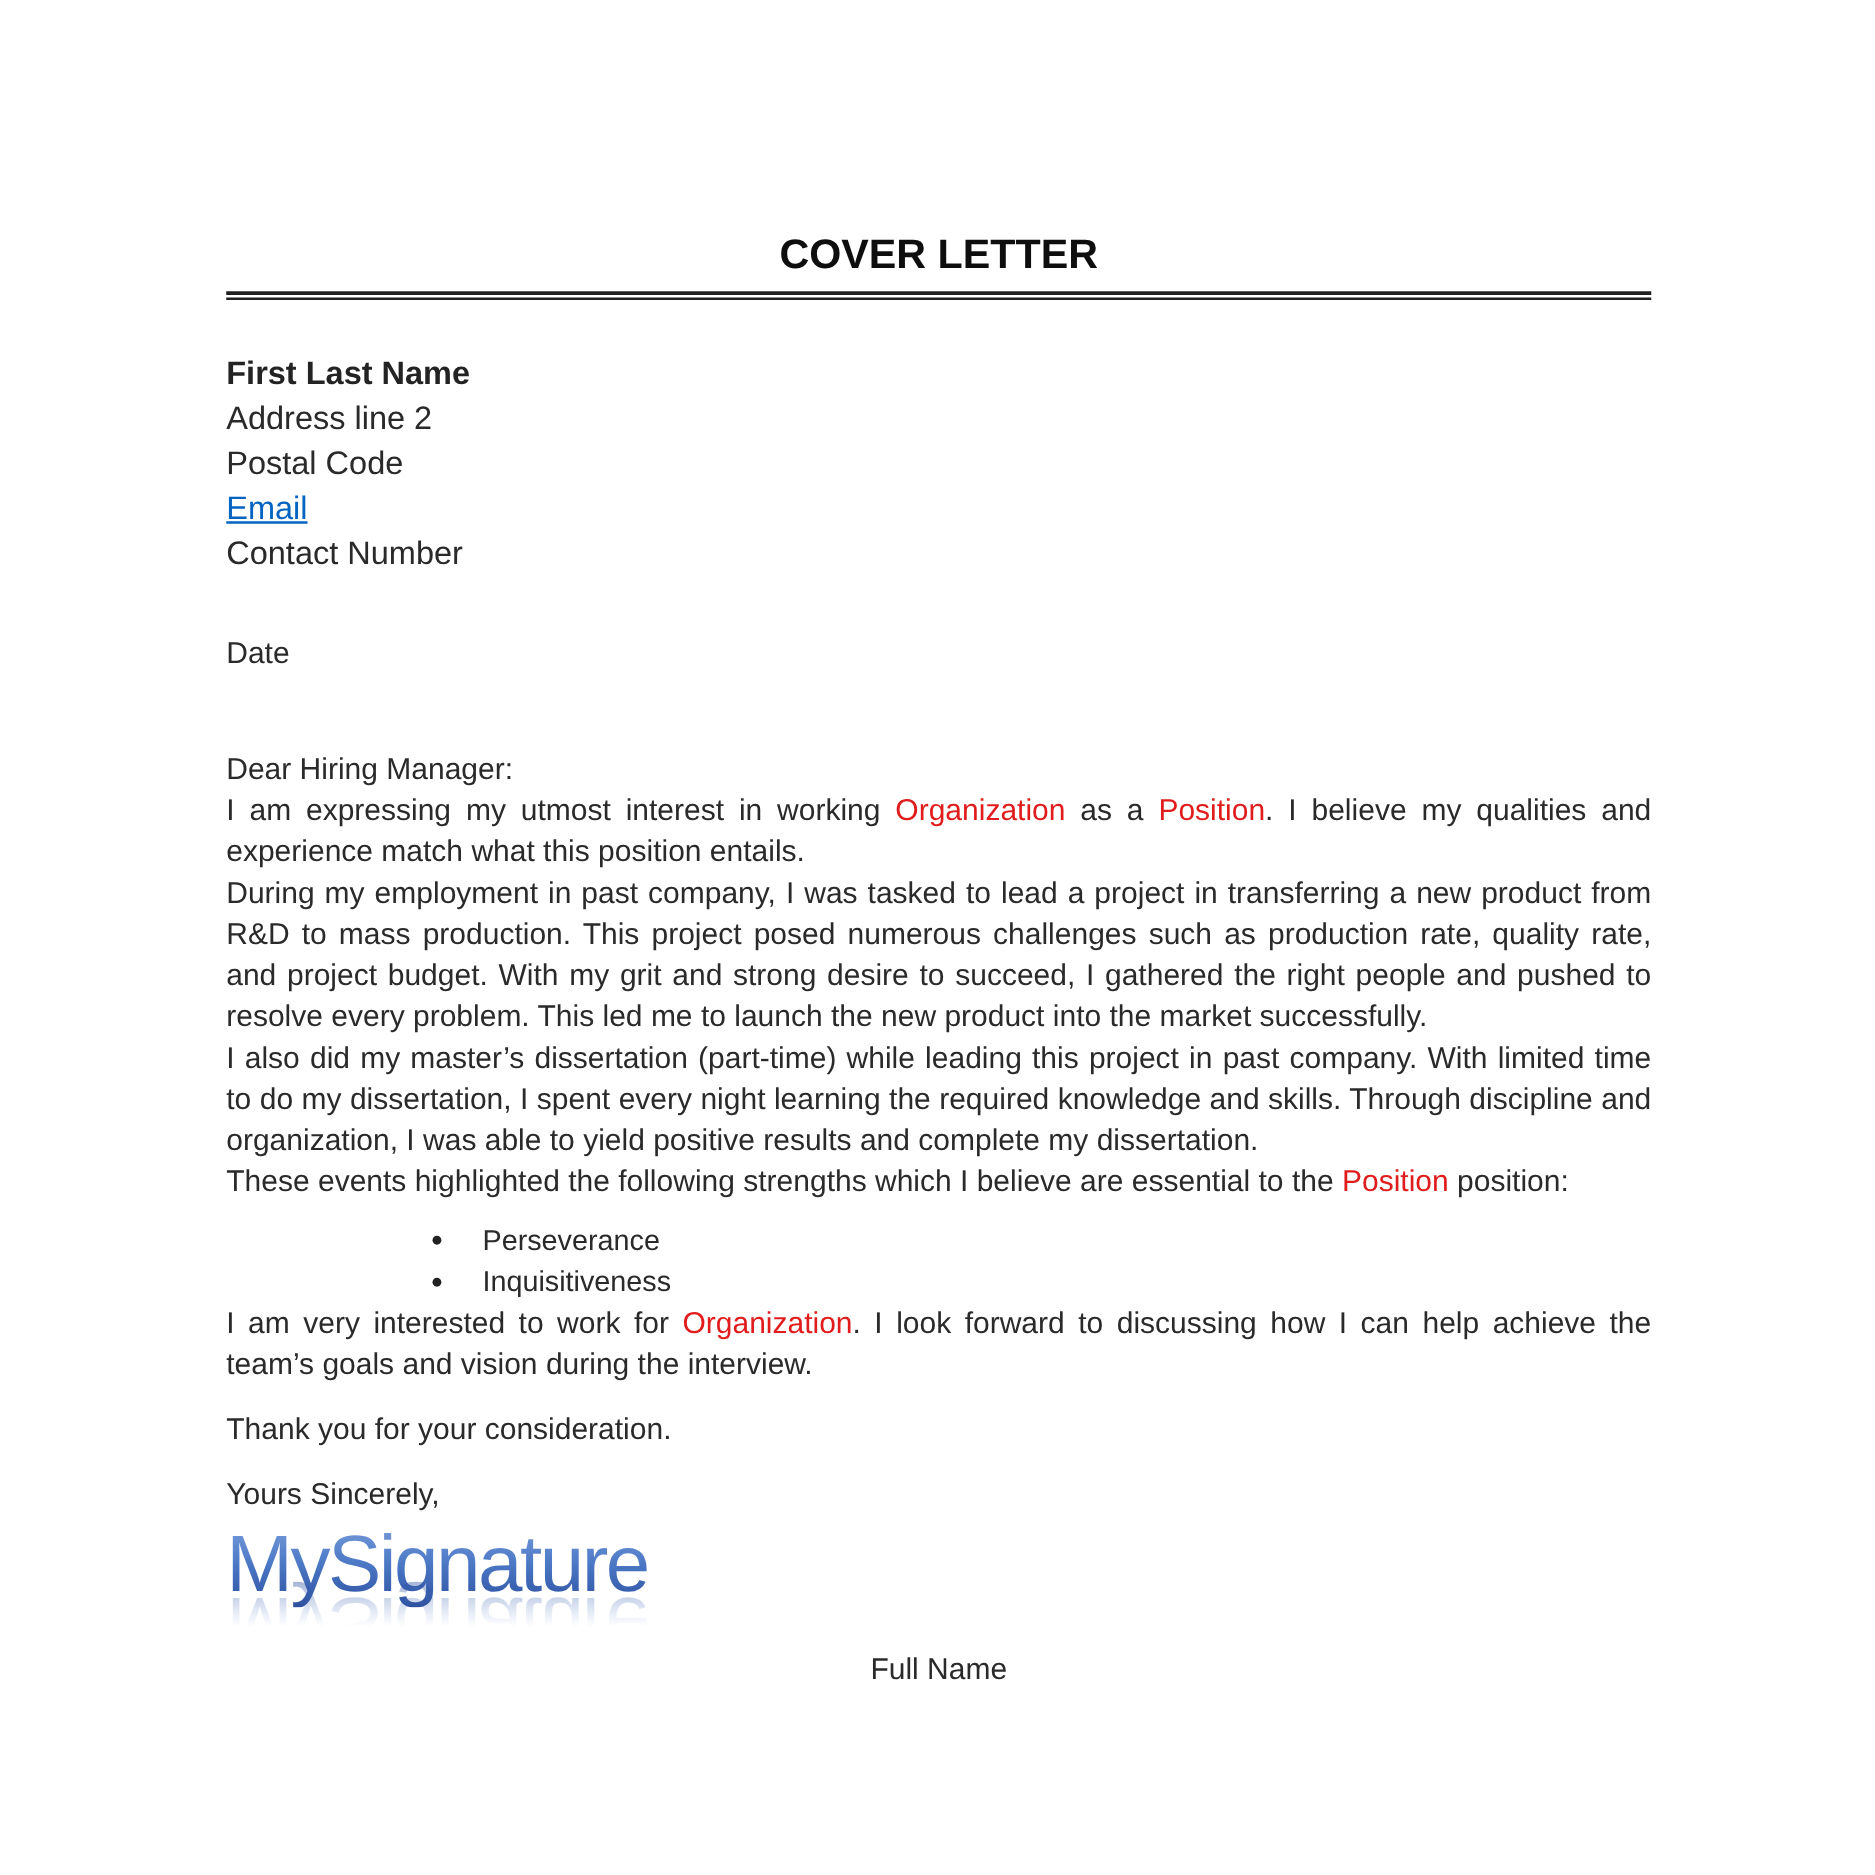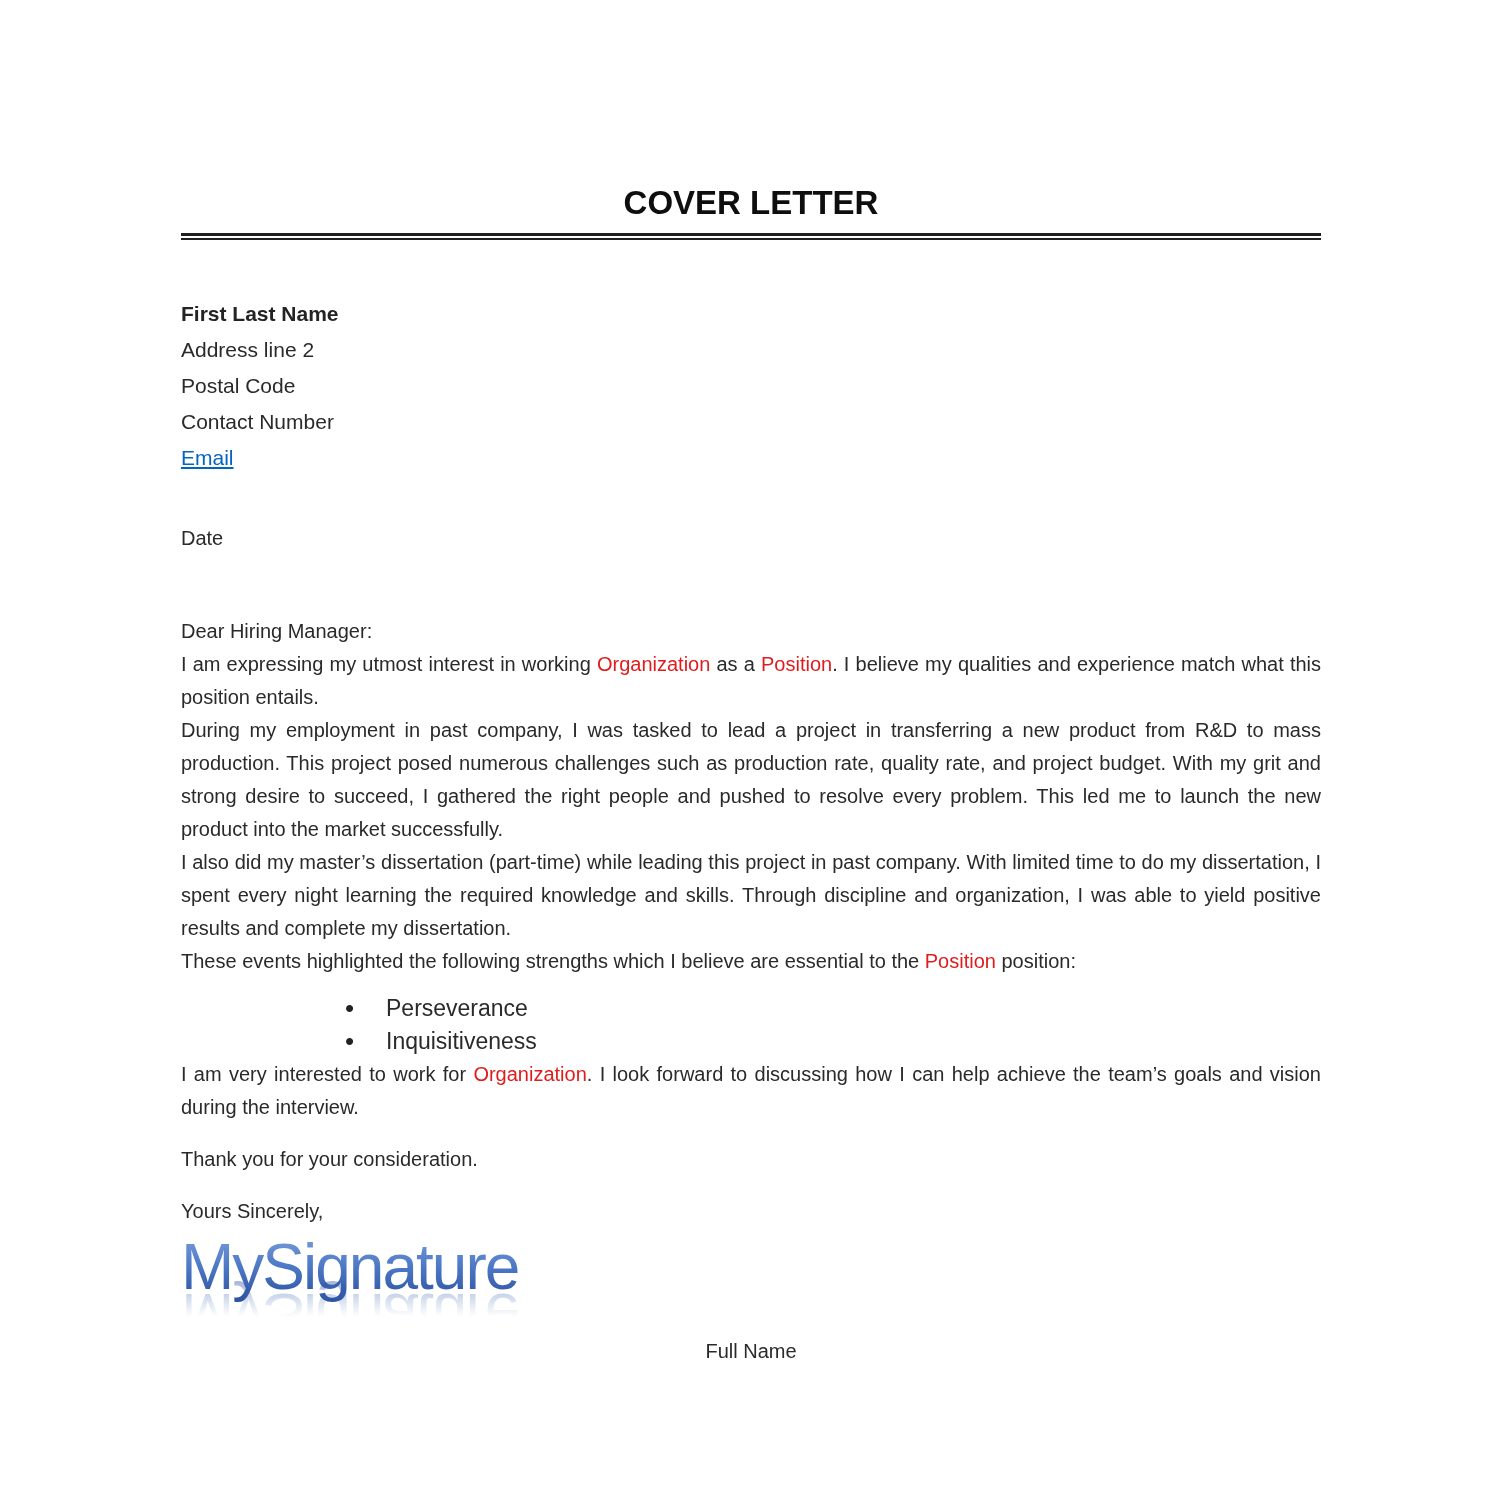--- a/index.html
+++ b/index.html
@@ -22,24 +22,24 @@
   .content{position:absolute;left:181px;top:0;width:1140px;}
   .title{
     margin:186px 0 0 0;
     font-size:33px;line-height:34px;font-weight:700;
     text-align:center;color:var(--title);letter-spacing:0;
   }
   .divider{margin-top:13px;}
   .divider .line-thick{height:3px;background:var(--rule);}
   .divider .line-gap{height:2px;background:transparent;}
   .divider .line-thin{height:2px;background:var(--rule);}
-  .sender{margin-top:56px;font-size:21px;line-height:36px;}
+  .sender{margin-top:40px;font-size:26px;line-height:36px;}
   .sender-name{font-weight:700;color:#232323;}
   .email-link{color:var(--link-blue);text-decoration:underline;}
-  p{margin:0;font-size:20px;line-height:33px;}
+  p{margin:0;font-size:24px;line-height:33px;}
   .date{margin-top:46px;}
   .salutation{margin-top:60px;}
   .body-par{text-align:justify;}
   .red{color:var(--accent-red);}
   ul.strengths{
     list-style:none;margin:14px 0 0 0;padding:0;
     font-size:23px;line-height:33px;
   }
   ul.strengths li{position:relative;padding-left:205px;}
   ul.strengths li::before{
@@ -78,22 +78,22 @@
     <div class="divider">
       <div class="line-thick"></div>
       <div class="line-gap"></div>
       <div class="line-thin"></div>
     </div>
 
     <div class="sender">
       <div class="sender-name">First Last Name</div>
       <div>Address line 2</div>
       <div>Postal Code</div>
+      <div><a href="#" class="email-link">Email</a></div>
       <div>Contact Number</div>
-      <div><a href="#" class="email-link">Email</a></div>
     </div>
 
     <p class="date">Date</p>
 
     <p class="salutation">Dear Hiring Manager:</p>
 
     <p class="body-par"><span>I am expressing my utmost interest in working </span><span class="red">Organization</span><span> as a </span><span class="red">Position</span><span>. I believe my qualities and experience match what this position entails.</span></p>
 
     <p class="body-par">During my employment in past company, I was tasked to lead a project in transferring a new product from R&amp;D to mass production. This project posed numerous challenges such as production rate, quality rate, and project budget. With my grit and strong desire to succeed, I gathered the right people and pushed to resolve every problem. This led me to launch the new product into the market successfully.</p>
 

